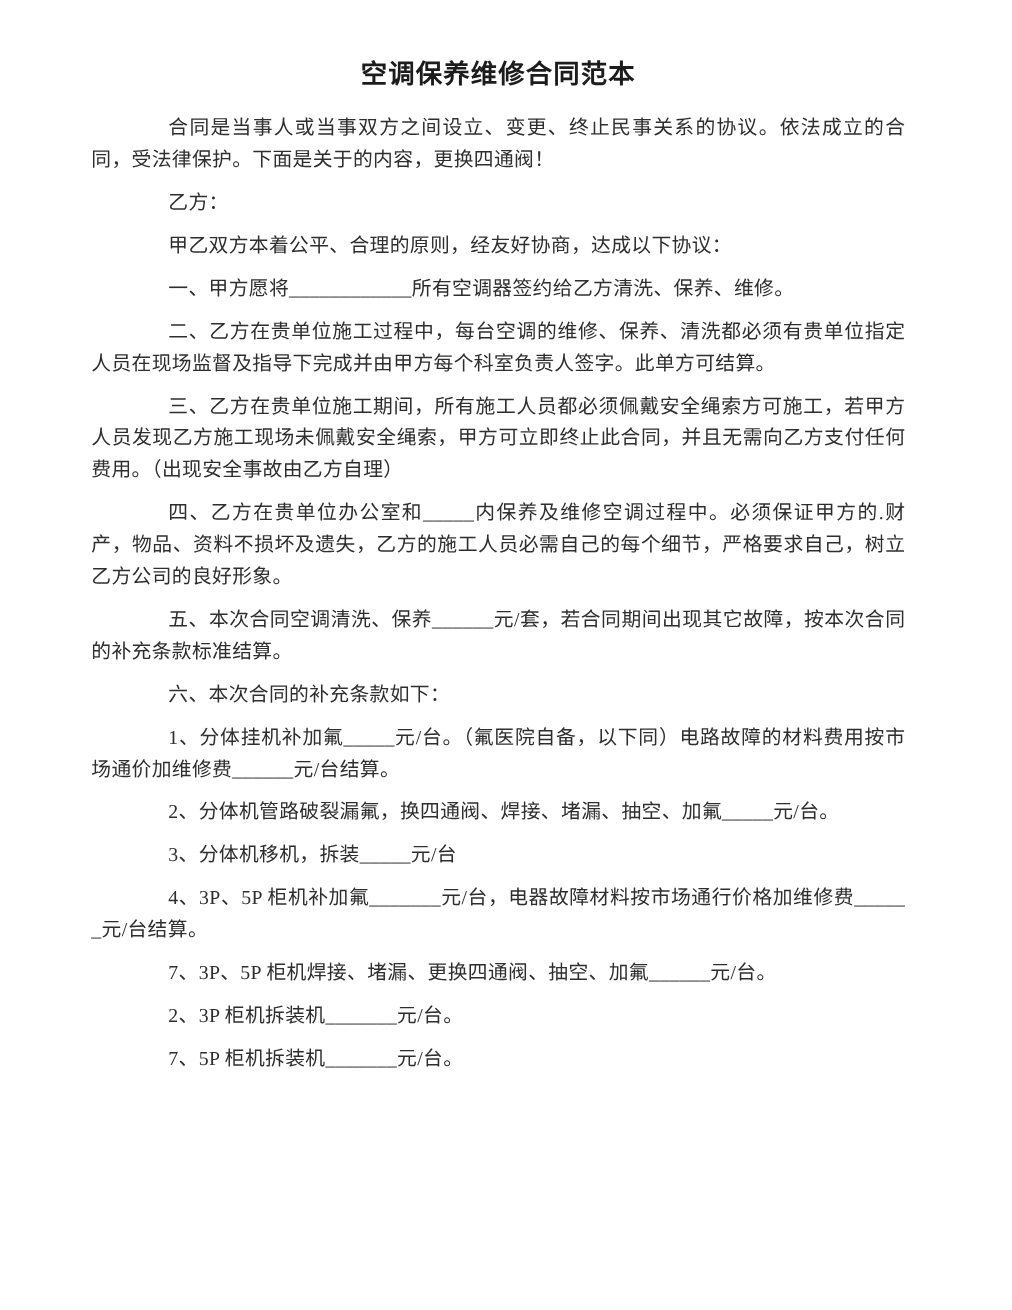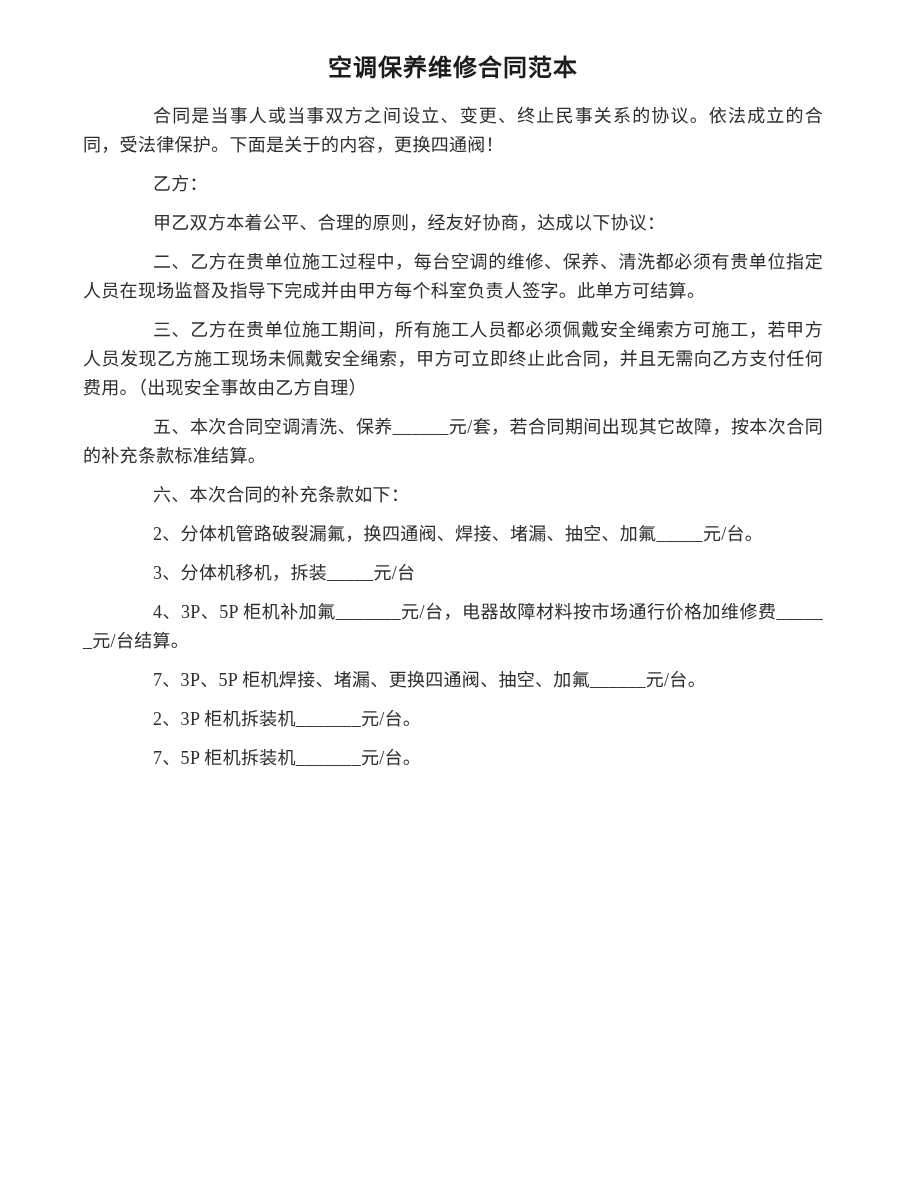--- a/index.html
+++ b/index.html
@@ -47,24 +47,27 @@
 <body>
 
 <main class="page">
   <h1 class="doc-title">空调保养维修合同范本</h1>
 
   <p class="para">合同是当事人或当事双方之间设立、变更、终止民事关系的协议。依法成立的合同，受法律保护。下面是关于的内容，更换四通阀！</p>
 
   <p class="para">乙方：</p>
   <p class="para">甲乙双方本着公平、合理的原则，经友好协商，达成以下协议：</p>
 
+  <p class="para">一、甲方愿将____________所有空调器签约给乙方清洗、保养、维修。</p>
   <p class="para">二、乙方在贵单位施工过程中，每台空调的维修、保养、清洗都必须有贵单位指定人员在现场监督及指导下完成并由甲方每个科室负责人签字。此单方可结算。</p>
   <p class="para">三、乙方在贵单位施工期间，所有施工人员都必须佩戴安全绳索方可施工，若甲方人员发现乙方施工现场未佩戴安全绳索，甲方可立即终止此合同，并且无需向乙方支付任何费用。（出现安全事故由乙方自理）</p>
+  <p class="para">四、乙方在贵单位办公室和_____内保养及维修空调过程中。必须保证甲方的.财产，物品、资料不损坏及遗失，乙方的施工人员必需自己的每个细节，严格要求自己，树立乙方公司的良好形象。</p>
   <p class="para">五、本次合同空调清洗、保养______元/套，若合同期间出现其它故障，按本次合同的补充条款标准结算。</p>
   <p class="para">六、本次合同的补充条款如下：</p>
 
+  <p class="para">1、分体挂机补加氟_____元/台。（氟医院自备，以下同）电路故障的材料费用按市场通价加维修费______元/台结算。</p>
   <p class="para">2、分体机管路破裂漏氟，换四通阀、焊接、堵漏、抽空、加氟_____元/台。</p>
   <p class="para">3、分体机移机，拆装_____元/台</p>
   <p class="para">4、3P、5P 柜机补加氟_______元/台，电器故障材料按市场通行价格加维修费______元/台结算。</p>
   <p class="para">7、3P、5P 柜机焊接、堵漏、更换四通阀、抽空、加氟______元/台。</p>
   <p class="para">2、3P 柜机拆装机_______元/台。</p>
   <p class="para">7、5P 柜机拆装机_______元/台。</p>
 </main>
 
 </body></html>

